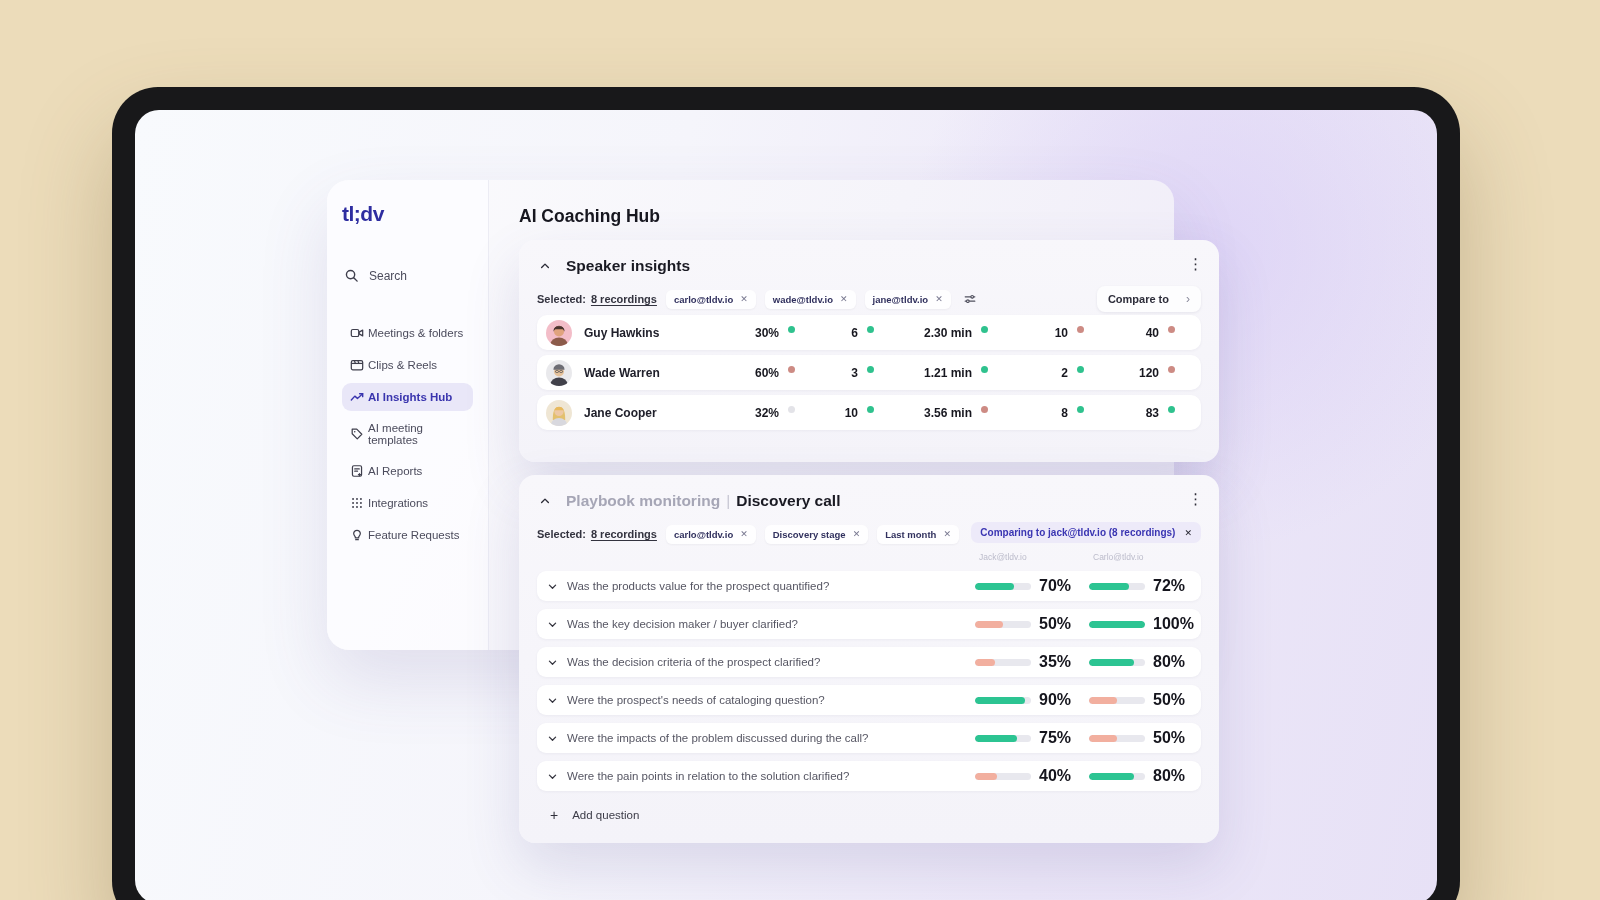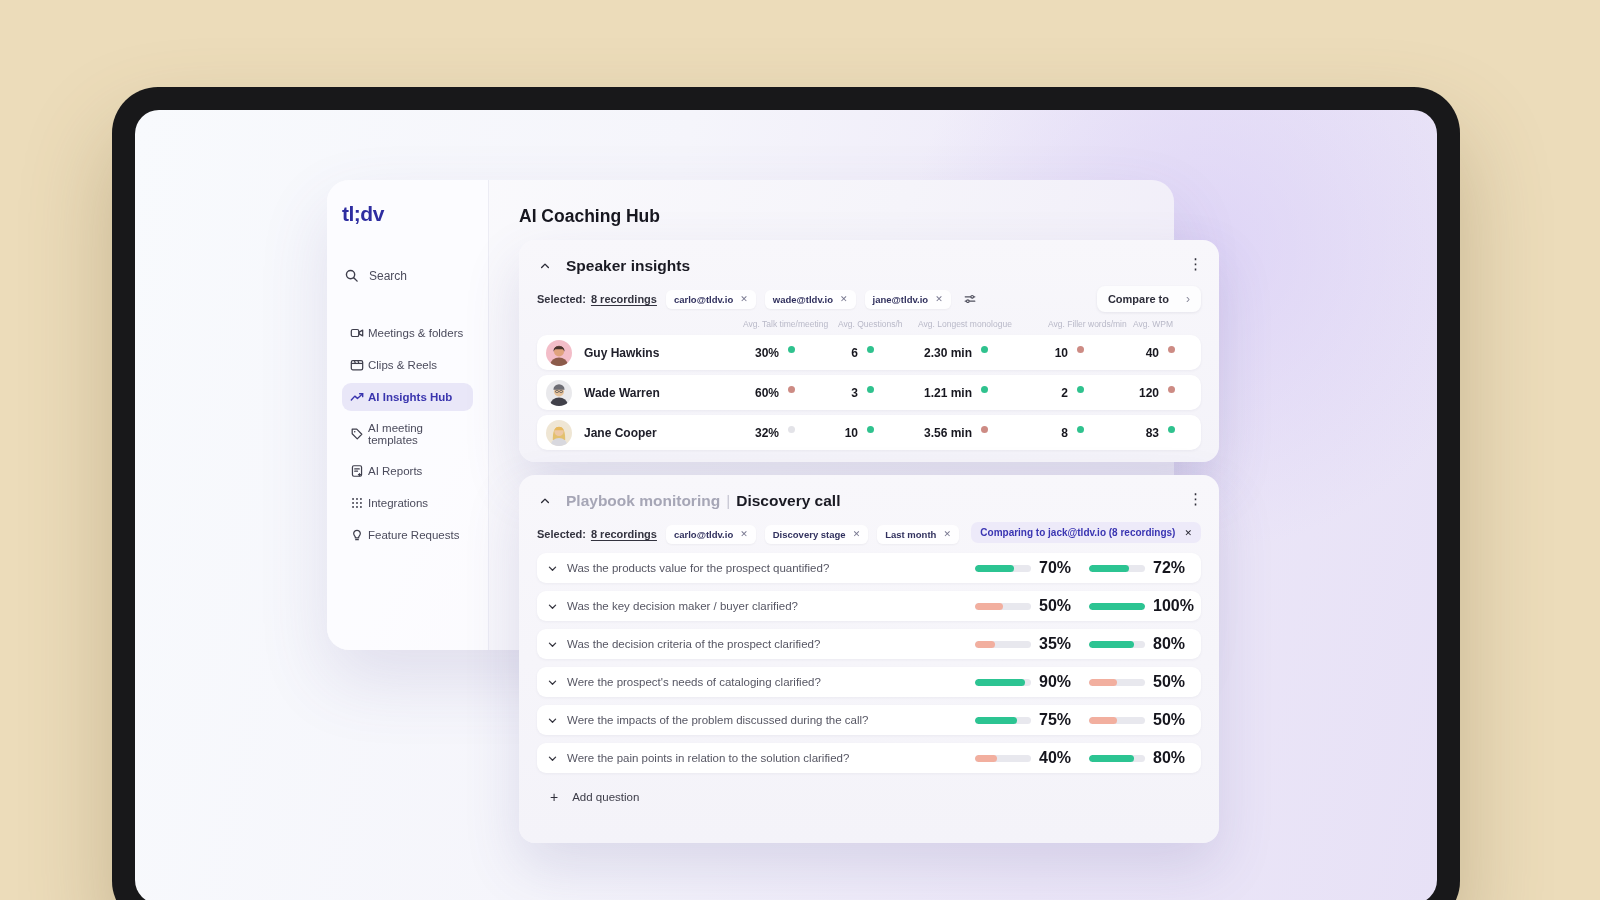--- a/index.html
+++ b/index.html
@@ -220,28 +220,20 @@
               <line x1="2.5" y1="10.5" x2="13.5" y2="10.5"></line>
               <circle cx="5.5" cy="10.5" r="1.5" fill="#f8f7fb"></circle>
             </svg>
         </span>
         <span class="compare-btn">
           <span>Compare to</span>
           <span class="chev">›</span>
         </span>
       </div>
 
-      <div class="col-headers si-grid">
-        <span></span>
-        <span>Avg. Talk time/meeting</span>
-        <span>Avg. Questions/h</span>
-        <span>Avg. Longest monologue</span>
-        <span>Avg. Filler words/min</span>
-        <span>Avg. WPM</span>
-      </div>
 
       <div class="si-row si-grid">
         <div class="si-name">
           <span class="avatar">
             <svg width="26" height="26" viewBox="0 0 26 26">
                 <rect width="26" height="26" fill="#f3bdc8"></rect>
                 <path d="M7.5 11.2a5.5 5.5 0 0 1 11 0z" fill="#4a332e"></path>
                 <circle cx="13" cy="11.5" r="5" fill="#e0a37e"></circle>
                 <path d="M7.6 10.6a5.5 5.5 0 0 1 10.8 0l-1.8-1.4h-7.2z" fill="#4a332e"></path>
                 <ellipse cx="13" cy="24.5" rx="8.5" ry="7" fill="#8c5b4a"></ellipse>
@@ -378,20 +370,26 @@
               <line x1="2.5" y1="10.5" x2="13.5" y2="10.5"></line>
               <circle cx="5.5" cy="10.5" r="1.5" fill="#f8f7fb"></circle>
             </svg>
         </span>
         <span class="comparing-chip">
           <span>Comparing to jack@tldv.io (8 recordings)</span>
           <span class="x">✕</span>
         </span>
       </div>
 
+      <div class="pb-col-labels pb-grid">
+        <span></span>
+          <span></span>
+        <span>Jack@tldv.io</span>
+        <span>Carlo@tldv.io</span>
+      </div>
 
       <div class="pb-row pb-grid">
         <span class="pb-chevron">
             <svg width="11" height="11" viewBox="0 0 16 16" fill="none" stroke="#35353f" stroke-width="1.8" stroke-linecap="round" stroke-linejoin="round">
               <polyline points="3.5 6 8 10.5 12.5 6"></polyline>
             </svg>
           </span>
         <span class="pb-q">Was the products value for the prospect quantified?</span>
         <span class="bar-cell">
             <span class="bar-track">
@@ -445,21 +443,21 @@
             </span>
             <span class="bar-pct">80%</span>
           </span>
       </div>
       <div class="pb-row pb-grid">
         <span class="pb-chevron">
             <svg width="11" height="11" viewBox="0 0 16 16" fill="none" stroke="#35353f" stroke-width="1.8" stroke-linecap="round" stroke-linejoin="round">
               <polyline points="3.5 6 8 10.5 12.5 6"></polyline>
             </svg>
           </span>
-        <span class="pb-q">Were the prospect's needs of cataloging clarified?</span>
+        <span class="pb-q">Were the prospect's needs of cataloging question?</span>
         <span class="bar-cell">
             <span class="bar-track">
               <span class="bar-fill" data-status="good" style="width: 90%;"></span>
             </span>
             <span class="bar-pct">90%</span>
           </span>
         <span class="bar-cell">
             <span class="bar-track">
               <span class="bar-fill" data-status="bad" style="width: 50%;"></span>
             </span>

